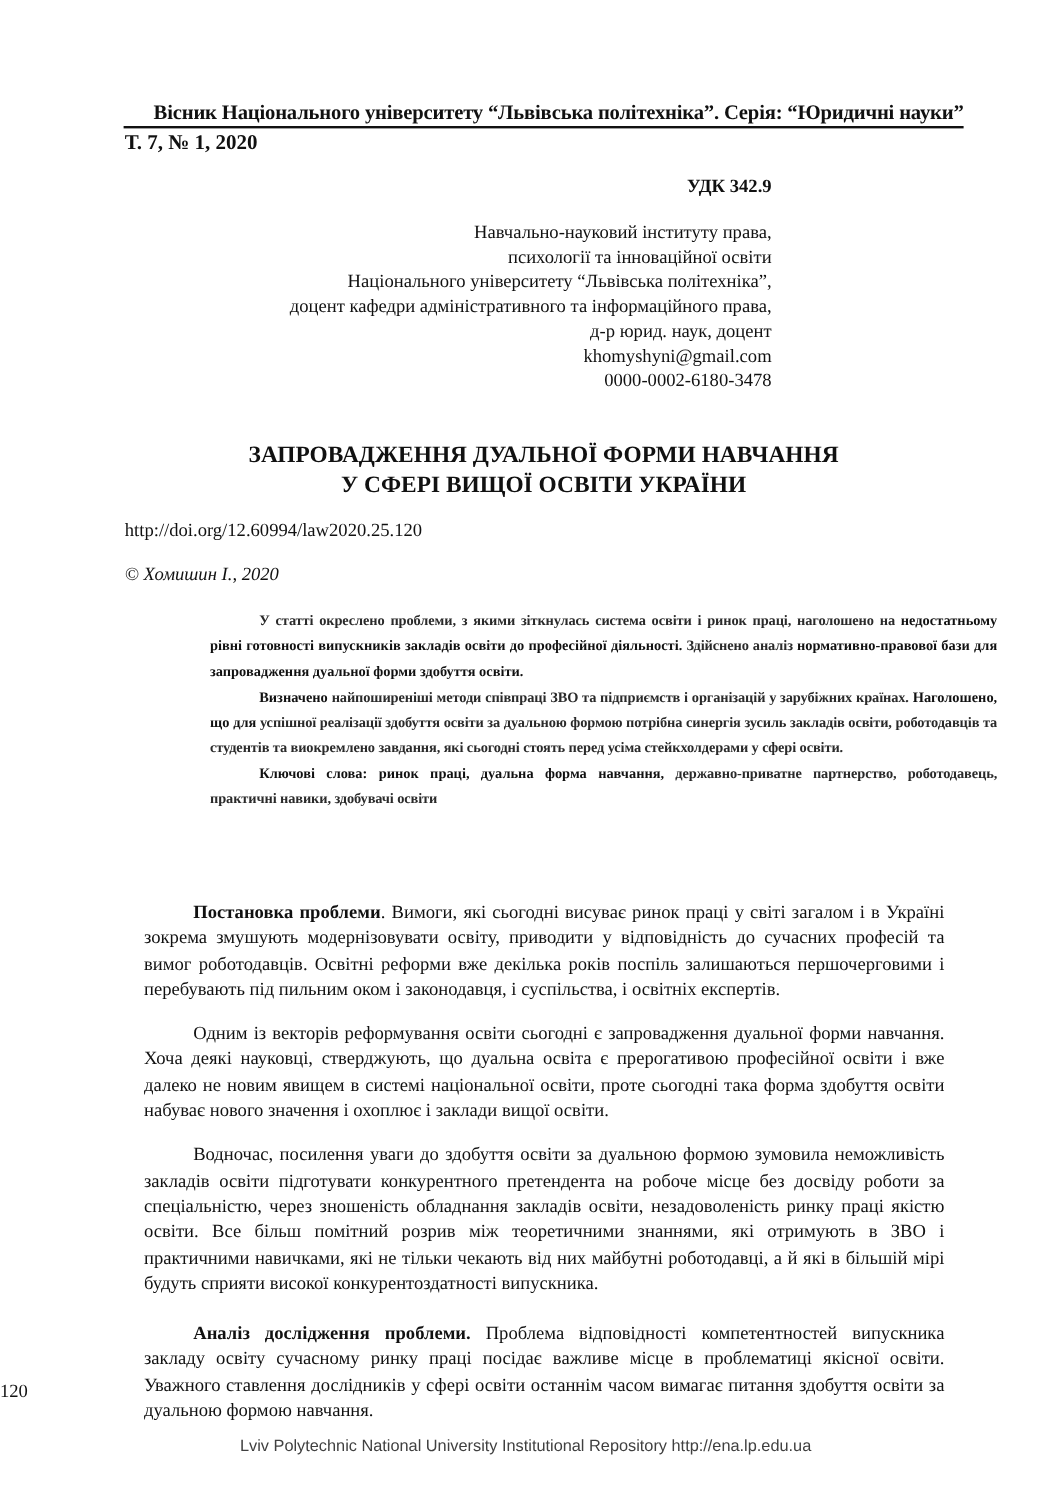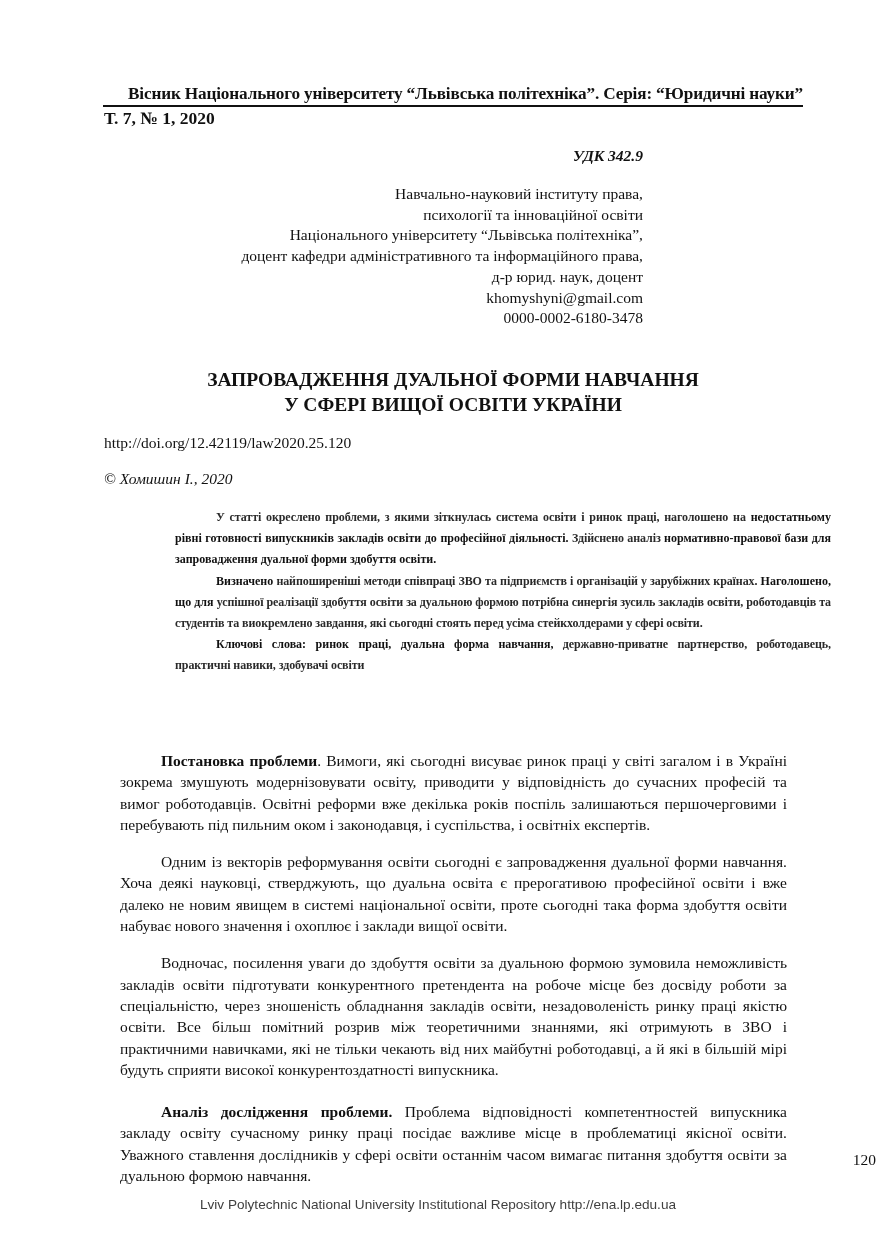--- a/index.html
+++ b/index.html
@@ -5,42 +5,42 @@
   html, body { margin: 0; padding: 0; background: #ffffff; }
   body { width: 876px; height: 1240px; position: relative; overflow: hidden;
          font-family: "Liberation Serif", "DejaVu Serif", serif; color: #111; }
   .page { position: absolute; left: 0; top: 0; width: 718px; height: 1240px; }
 
   .journal-head { position: absolute; left: 103px; width: 700px; top: 84px;
                   font-weight: bold; font-size: 17.2px; text-align: right; letter-spacing: -0.15px; white-space: nowrap; }
   .journal-rule { position: absolute; left: 103px; width: 700px; top: 105px; height: 2px; background: #111; }
   .issue { position: absolute; left: 104px; top: 108px; font-weight: bold; font-size: 17.5px; }
 
-  .udk { position: absolute; right: 75px; top: 147px; font-weight: bold; font-size: 15.5px; text-align: right; font-style: italic; }
+  .udk { position: absolute; right: 75px; top: 147px; font-weight: bold; font-size: 15.5px; text-align: right; }
 
   .author-block { position: absolute; right: 75px; top: 184px; text-align: right; font-size: 15.5px; line-height: 20.7px; }
   .author-name { font-weight: bold; }
 
   .title { position: absolute; left: 103px; width: 700px; top: 367px; text-align: center;
            font-weight: bold; font-size: 19.5px; line-height: 25px; }
 
   .doi { position: absolute; left: 104px; top: 434px; font-size: 15.5px; }
   .copyright { position: absolute; left: 104px; top: 470px; font-size: 15.5px; font-style: italic; }
 
   .abstract { position: absolute; left: 147px; width: 656px; top: 507px; font-size: 12px; line-height: 21.2px;
               text-align: justify; font-weight: bold; margin-left: 28px; }
   .abstract p { margin: 0; text-indent: 41px; }
   .abstract .lt { font-weight: bold; color: #2a2a2a; letter-spacing: -0.1px; }
 
   .body-text { position: absolute; left: 104px; width: 699px; top: 734px; font-size: 15.5px; line-height: 21.3px; text-align: justify; }
   .body-text p { margin: 16px; text-indent: 41px; }
   .body-text p.gap { margin-top: 21px; }
   .body-text b { font-weight: bold; }
 
-  .page-number { position: absolute; left: 0; width: 876px; top: 1151px; text-align: right; font-size: 15.5px; }
+  .page-number { position: absolute; left: 0; width: 876px; top: 1151px; text-align: left; font-size: 15.5px; }
   .repo-footer { position: absolute; left: 0; width: 876px; top: 1197px; text-align: center;
                  font-family: "Liberation Sans", "DejaVu Sans", sans-serif; font-size: 13.6px; color: #404040; }
 </style>
 </head>
 <body>
 
 <div class="page">
 
   <div class="journal-head">Вісник Національного університету “Львівська політехніка”. Серія: “Юридичні науки”</div>
   <div class="journal-rule"></div>
@@ -56,21 +56,21 @@
     <div>д-р юрид. наук, доцент</div>
     <div>khomyshyni@gmail.com</div>
     <div>0000-0002-6180-3478</div>
   </div>
 
   <div class="title">
     <div>ЗАПРОВАДЖЕННЯ ДУАЛЬНОЇ ФОРМИ НАВЧАННЯ</div>
     <div>У СФЕРІ ВИЩОЇ ОСВІТИ УКРАЇНИ</div>
   </div>
 
-  <div class="doi">http://doi.org/12.42119/law2020.25.120</div>
+  <div class="doi">http://doi.org/12.60994/law2020.25.120</div>
   <div class="copyright">© Хомишин І., 2020</div>
 
   <div class="abstract">
     <p>
       <span class="lt">У статті окреслено проблеми, з якими зіткнулась система освіти і ринок праці, наголошено на </span><span>недостатньому рівні готовності випускників закладів освіти до професійної діяльності.</span><span class="lt"> Здійснено аналіз </span><span>нормативно-правової бази для запровадження дуальної форми здобуття освіти.</span>
     </p>
     <p>
       <span>Визначено</span><span class="lt"> найпоширеніші методи співпраці ЗВО та підприємств і організацій у зарубіжних країнах. </span><span>Наголошено, що для</span><span class="lt"> успішної реалізації здобуття освіти за дуальною формою потрібна синергія зусиль закладів освіти, роботодавців та студентів та виокремлено завдання, які сьогодні стоять перед усіма стейкхолдерами у сфері освіти.</span>
     </p>
     <p>

